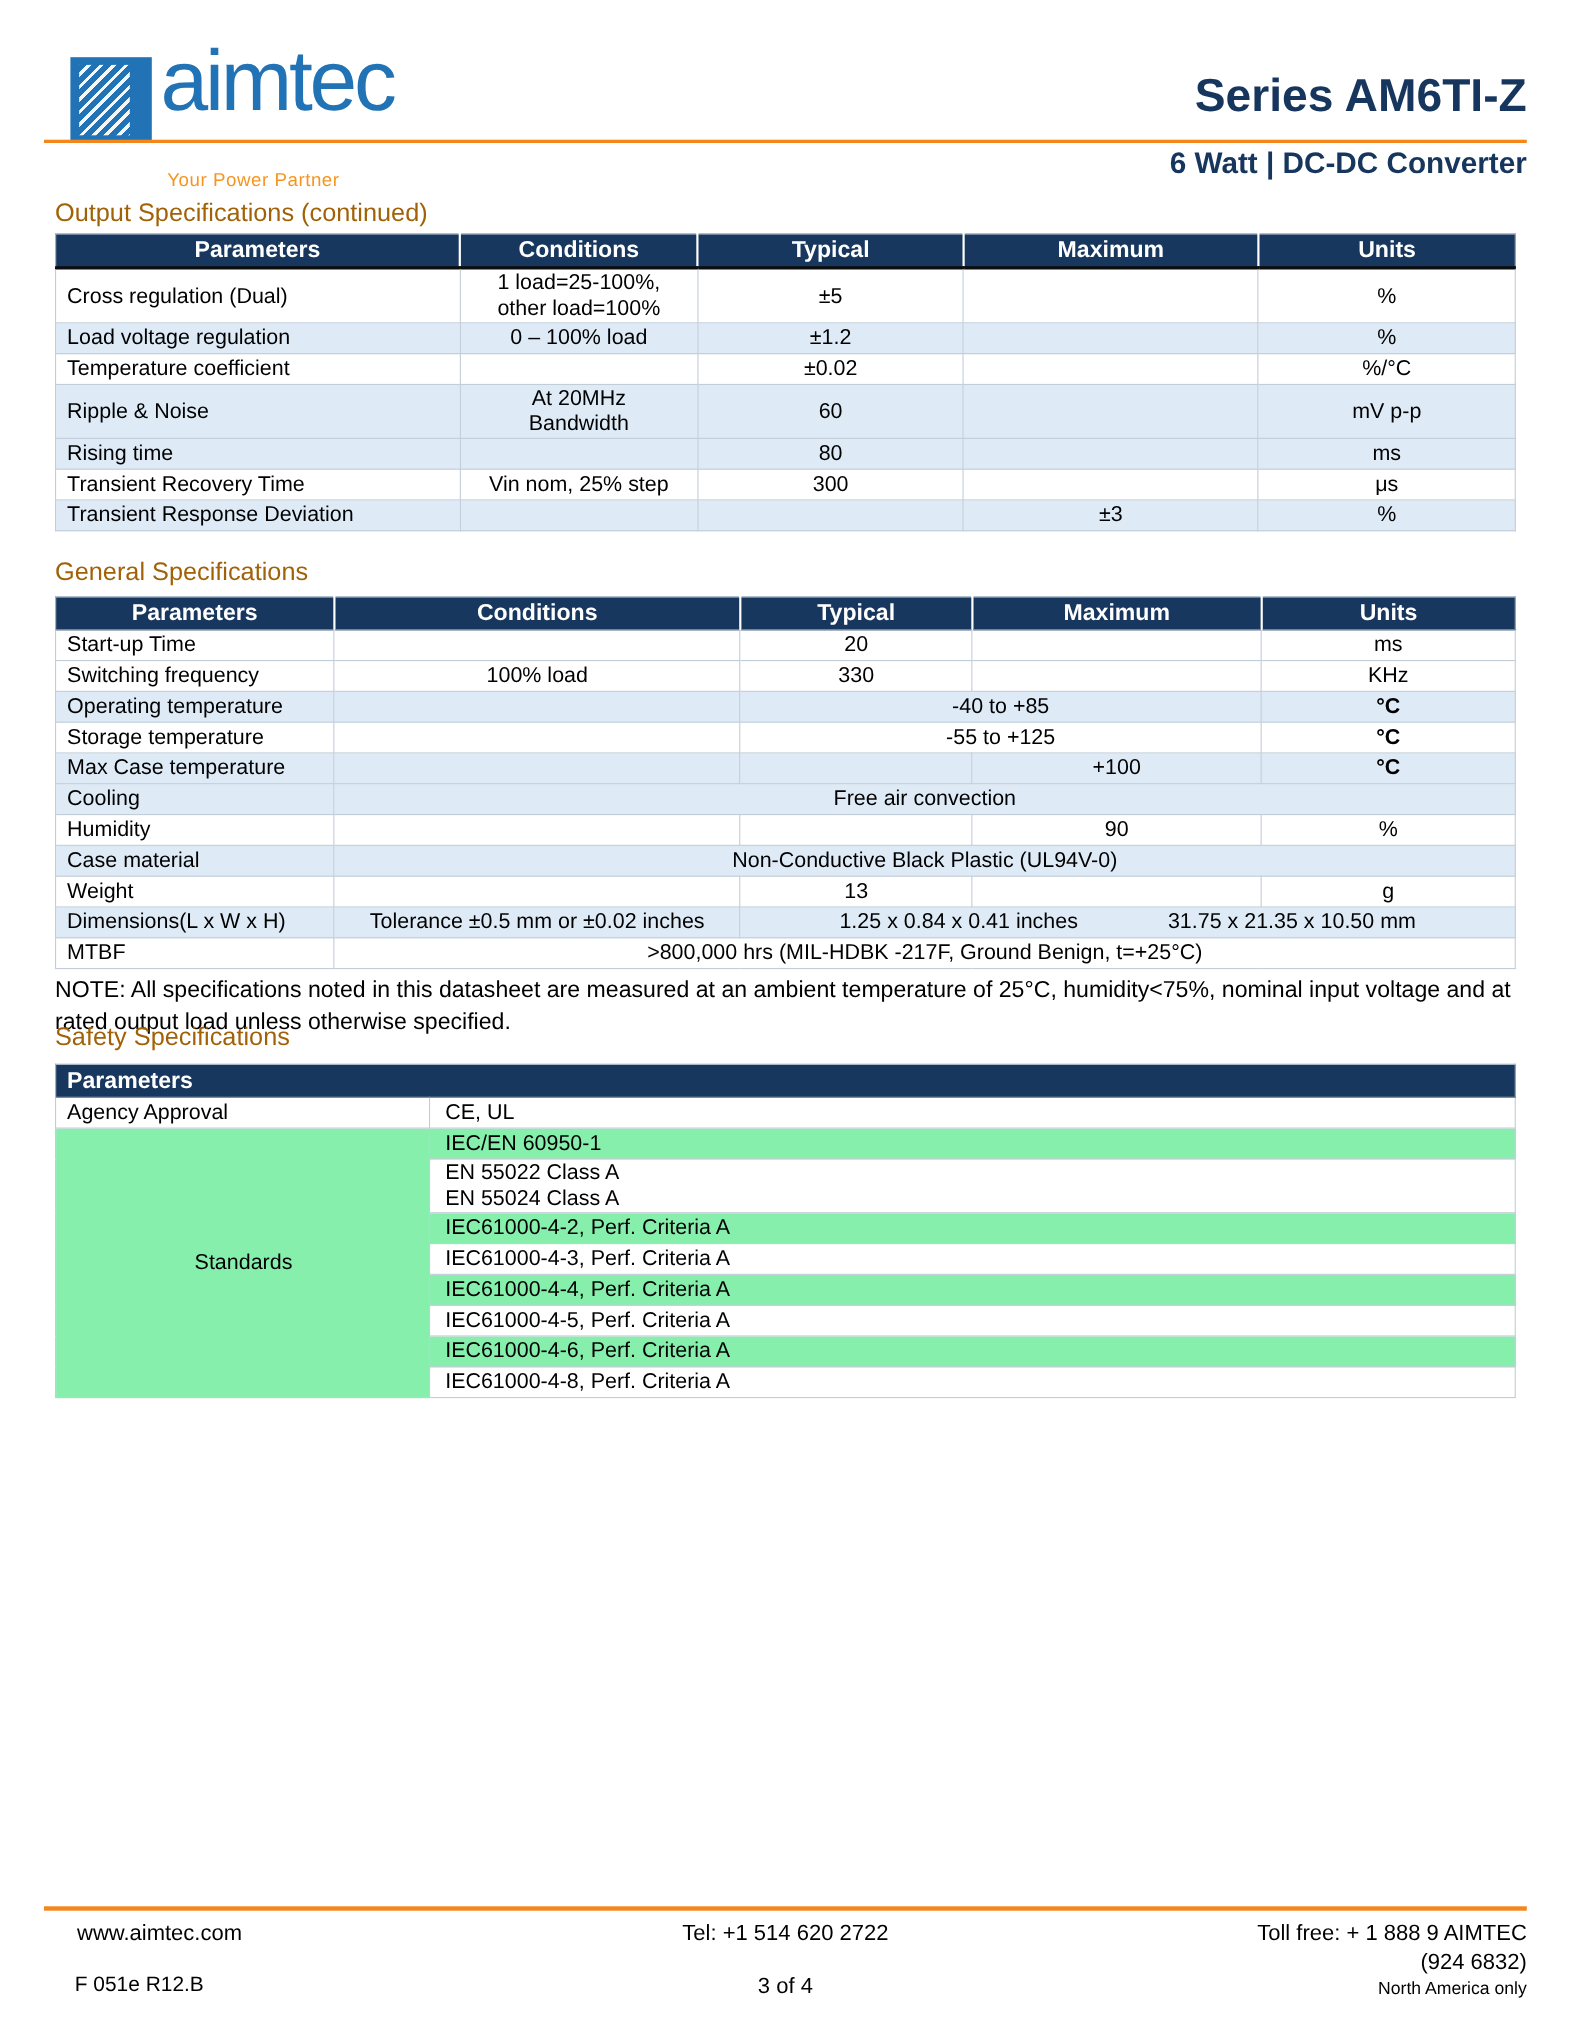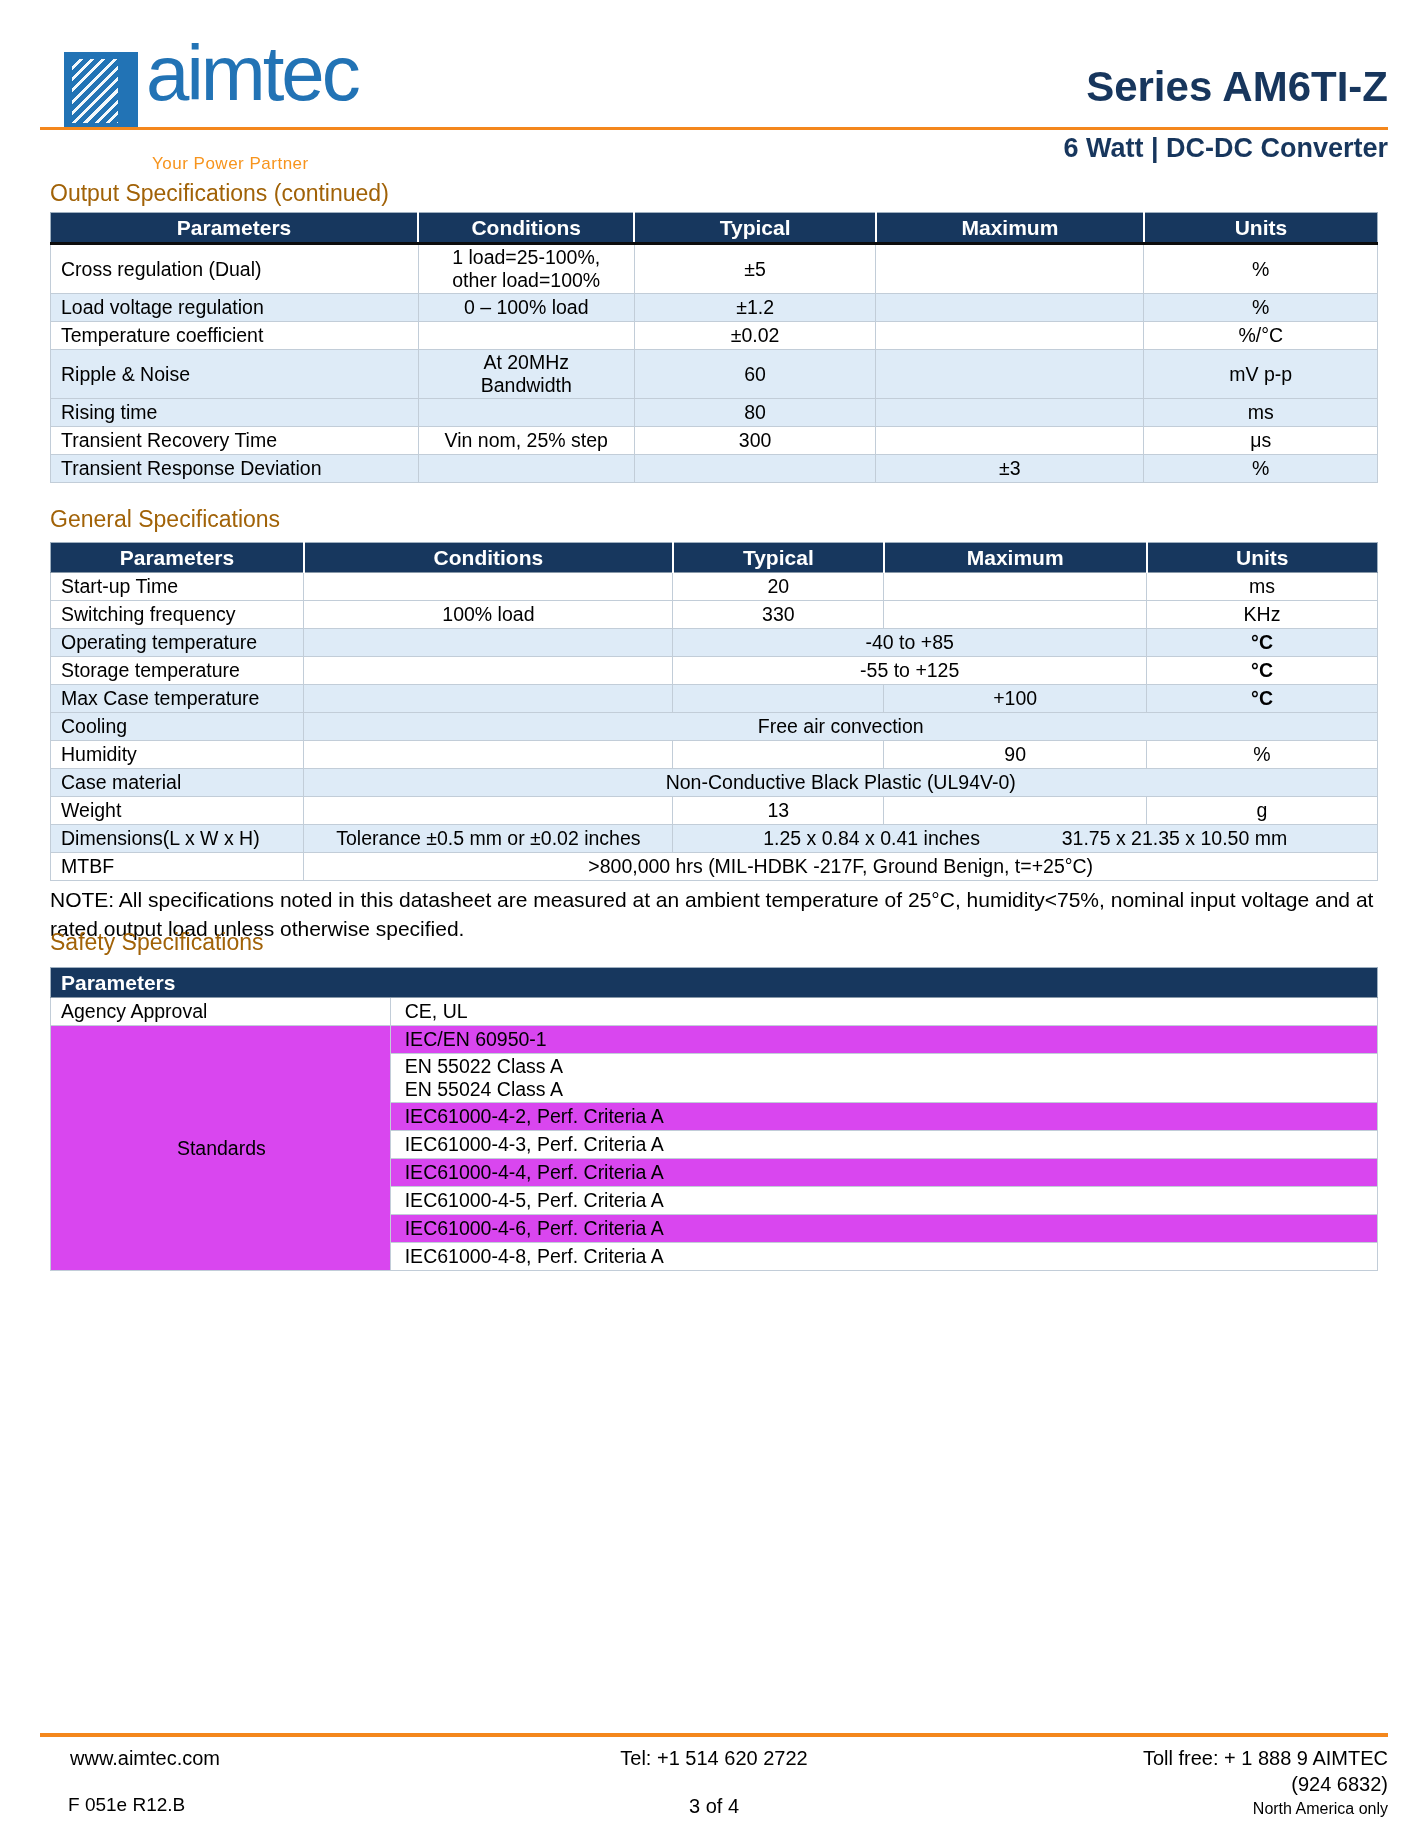--- a/index.html
+++ b/index.html
@@ -28,21 +28,21 @@
   
   table.tbl{width:100%;border-collapse:collapse;table-layout:fixed;font-size:19.5px;color:#000;border:1px solid #9fb0c0;}
   .tbl th{background:#17375E;color:#fff;font-size:21px;font-weight:700;height:27px;padding:1px 4px;
           border-right:2px solid #fff;text-align:center;}
   .tbl th:last-child{border-right:none;}
   .t1 th{border-bottom:3px solid #0d0d0d;}
   .t2 th,.t3 th{border-bottom:1px solid #8898a8;}
   .tbl td{border:1px solid #c2cdd8;padding:1px 8px;height:25px;text-align:center;vertical-align:middle;}
   .tbl td.pl{text-align:left;padding-left:10px;}
   tr.shade td{background:#DEEBF7;}
-  td.shade-td{background:#d946ef;}
+  td.shade-td{background:#86efac;}
   .preline{white-space:pre-line;}
   .b{font-weight:700;}
   .dimwrap{display:flex;justify-content:space-evenly;align-items:center;}
   .t3 th{text-align:left;padding-left:10px;}
   .t3 td.val{text-align:left;padding-left:14px;}
   .t3 td.labelcell{vertical-align:middle;text-align:center;padding-left:10px;}
 
   .note{margin-top:4px;font-size:21px;line-height:29px;color:#000;}
 
   

